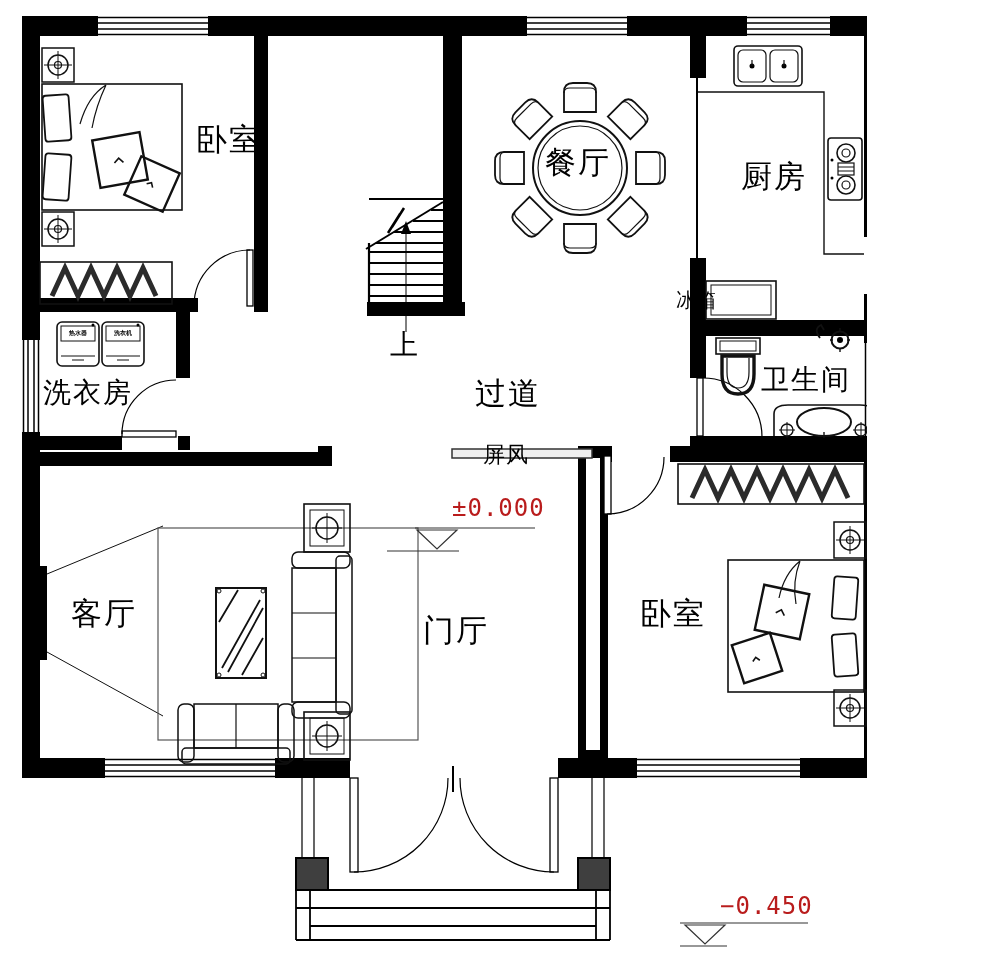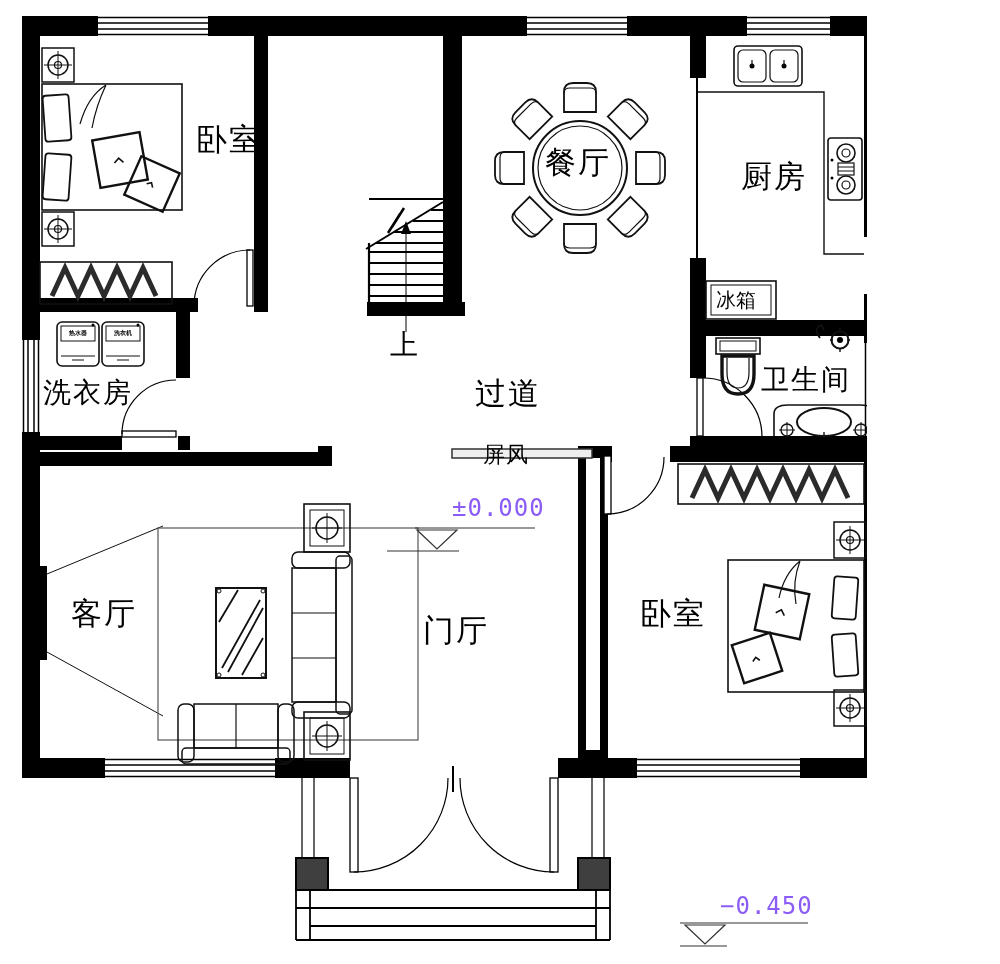--- a/index.html
+++ b/index.html
@@ -5,21 +5,21 @@
   html,body{margin:0;padding:0;background:#fff;}
   #plan{position:relative;width:867px;height:964px;background:#fff;overflow:hidden;
         font-family:"Liberation Sans","DejaVu Sans",sans-serif;}
   #plan svg{position:absolute;left:0;top:0;}
   .lbl{position:absolute;transform:translate(-50%,-50%);color:#000;font-weight:500;
        white-space:nowrap;letter-spacing:2px;line-height:1;}
   .lbl-lg{font-size:31px;}
   .lbl-md{font-size:28px;}
   .lbl-sm{font-size:22px;letter-spacing:1px;}
   .lbl-xs{font-size:20px;letter-spacing:0;}
-  .cad{position:absolute;color:#8b5cf6;font-family:"DejaVu Sans Mono","Liberation Mono",monospace;
+  .cad{position:absolute;color:#b91c1c;font-family:"DejaVu Sans Mono","Liberation Mono",monospace;
        font-weight:400;font-size:24px;letter-spacing:1px;white-space:nowrap;line-height:1;}
   .tiny{position:absolute;font-size:6px;letter-spacing:0;color:#000;transform:translate(-50%,-50%);font-weight:700;}
 </style>
 </head>
 <body>
 
 <div id="plan">
 <svg width="1000" height="964" viewBox="0 0 1000 964">
 
   <g fill="#000">
@@ -380,20 +380,20 @@
   <div class="lbl lbl-lg" style="left:774px;top:176px;">厨房</div>
   <div class="lbl lbl-md" style="left:88px;top:393px;">洗衣房</div>
   <div class="lbl lbl-lg" style="left:508px;top:393px;">过道</div>
   <div class="lbl lbl-md" style="left:806px;top:380px;">卫生间</div>
   <div class="lbl lbl-lg" style="left:104px;top:613px;">客厅</div>
   <div class="lbl lbl-lg" style="left:456px;top:630px;">门厅</div>
   <div class="lbl lbl-lg" style="left:673px;top:613px;">卧室</div>
 
   <div class="lbl lbl-md" style="left:404px;top:345px;letter-spacing:0;">上</div>
   <div class="lbl lbl-sm" style="left:506px;top:455px;">屏风</div>
-  <div class="lbl lbl-xs" style="left:736px;top:300px;">冰箱</div>
+  <div class="lbl lbl-xs" style="left:696px;top:300px;">冰箱</div>
 
   <div class="cad" style="left:452px;top:496px;">±0.000</div>
   <div class="cad" style="left:720px;top:894px;">−0.450</div>
 
   <div class="tiny" style="left:78px;top:333px;">热水器</div>
   <div class="tiny" style="left:123px;top:333px;">洗衣机</div>
 </div>
 
 </body></html>

